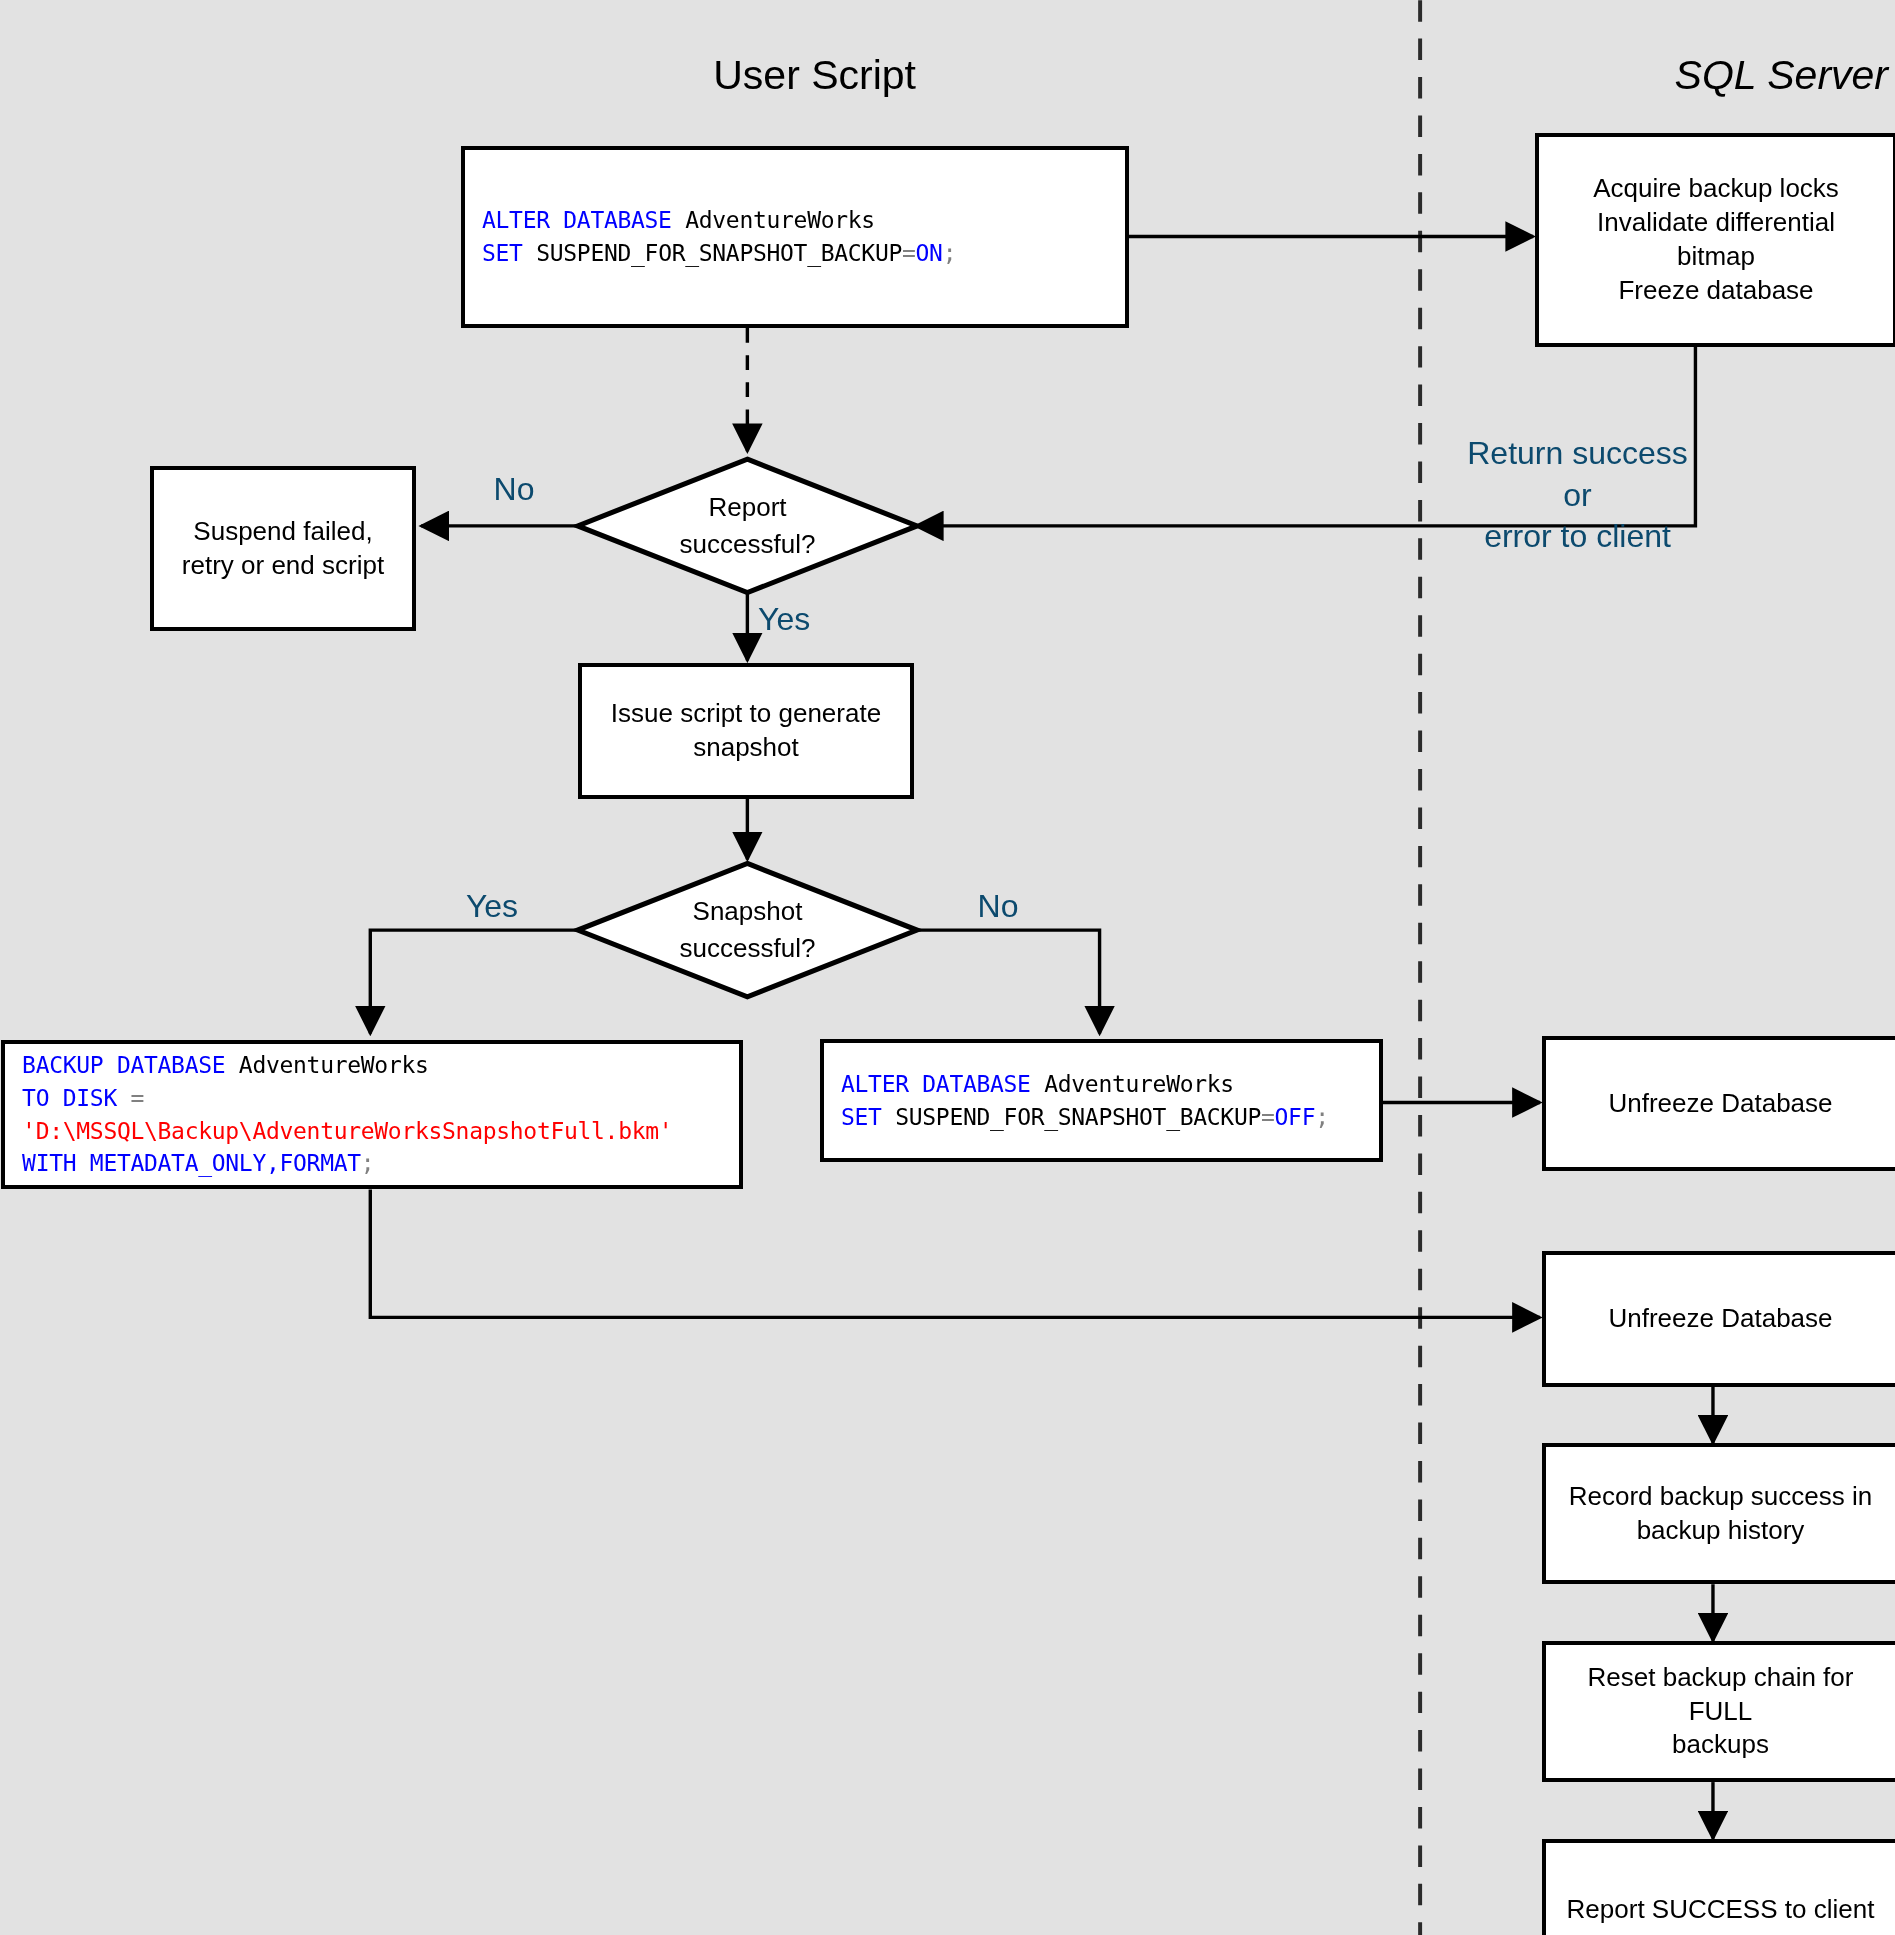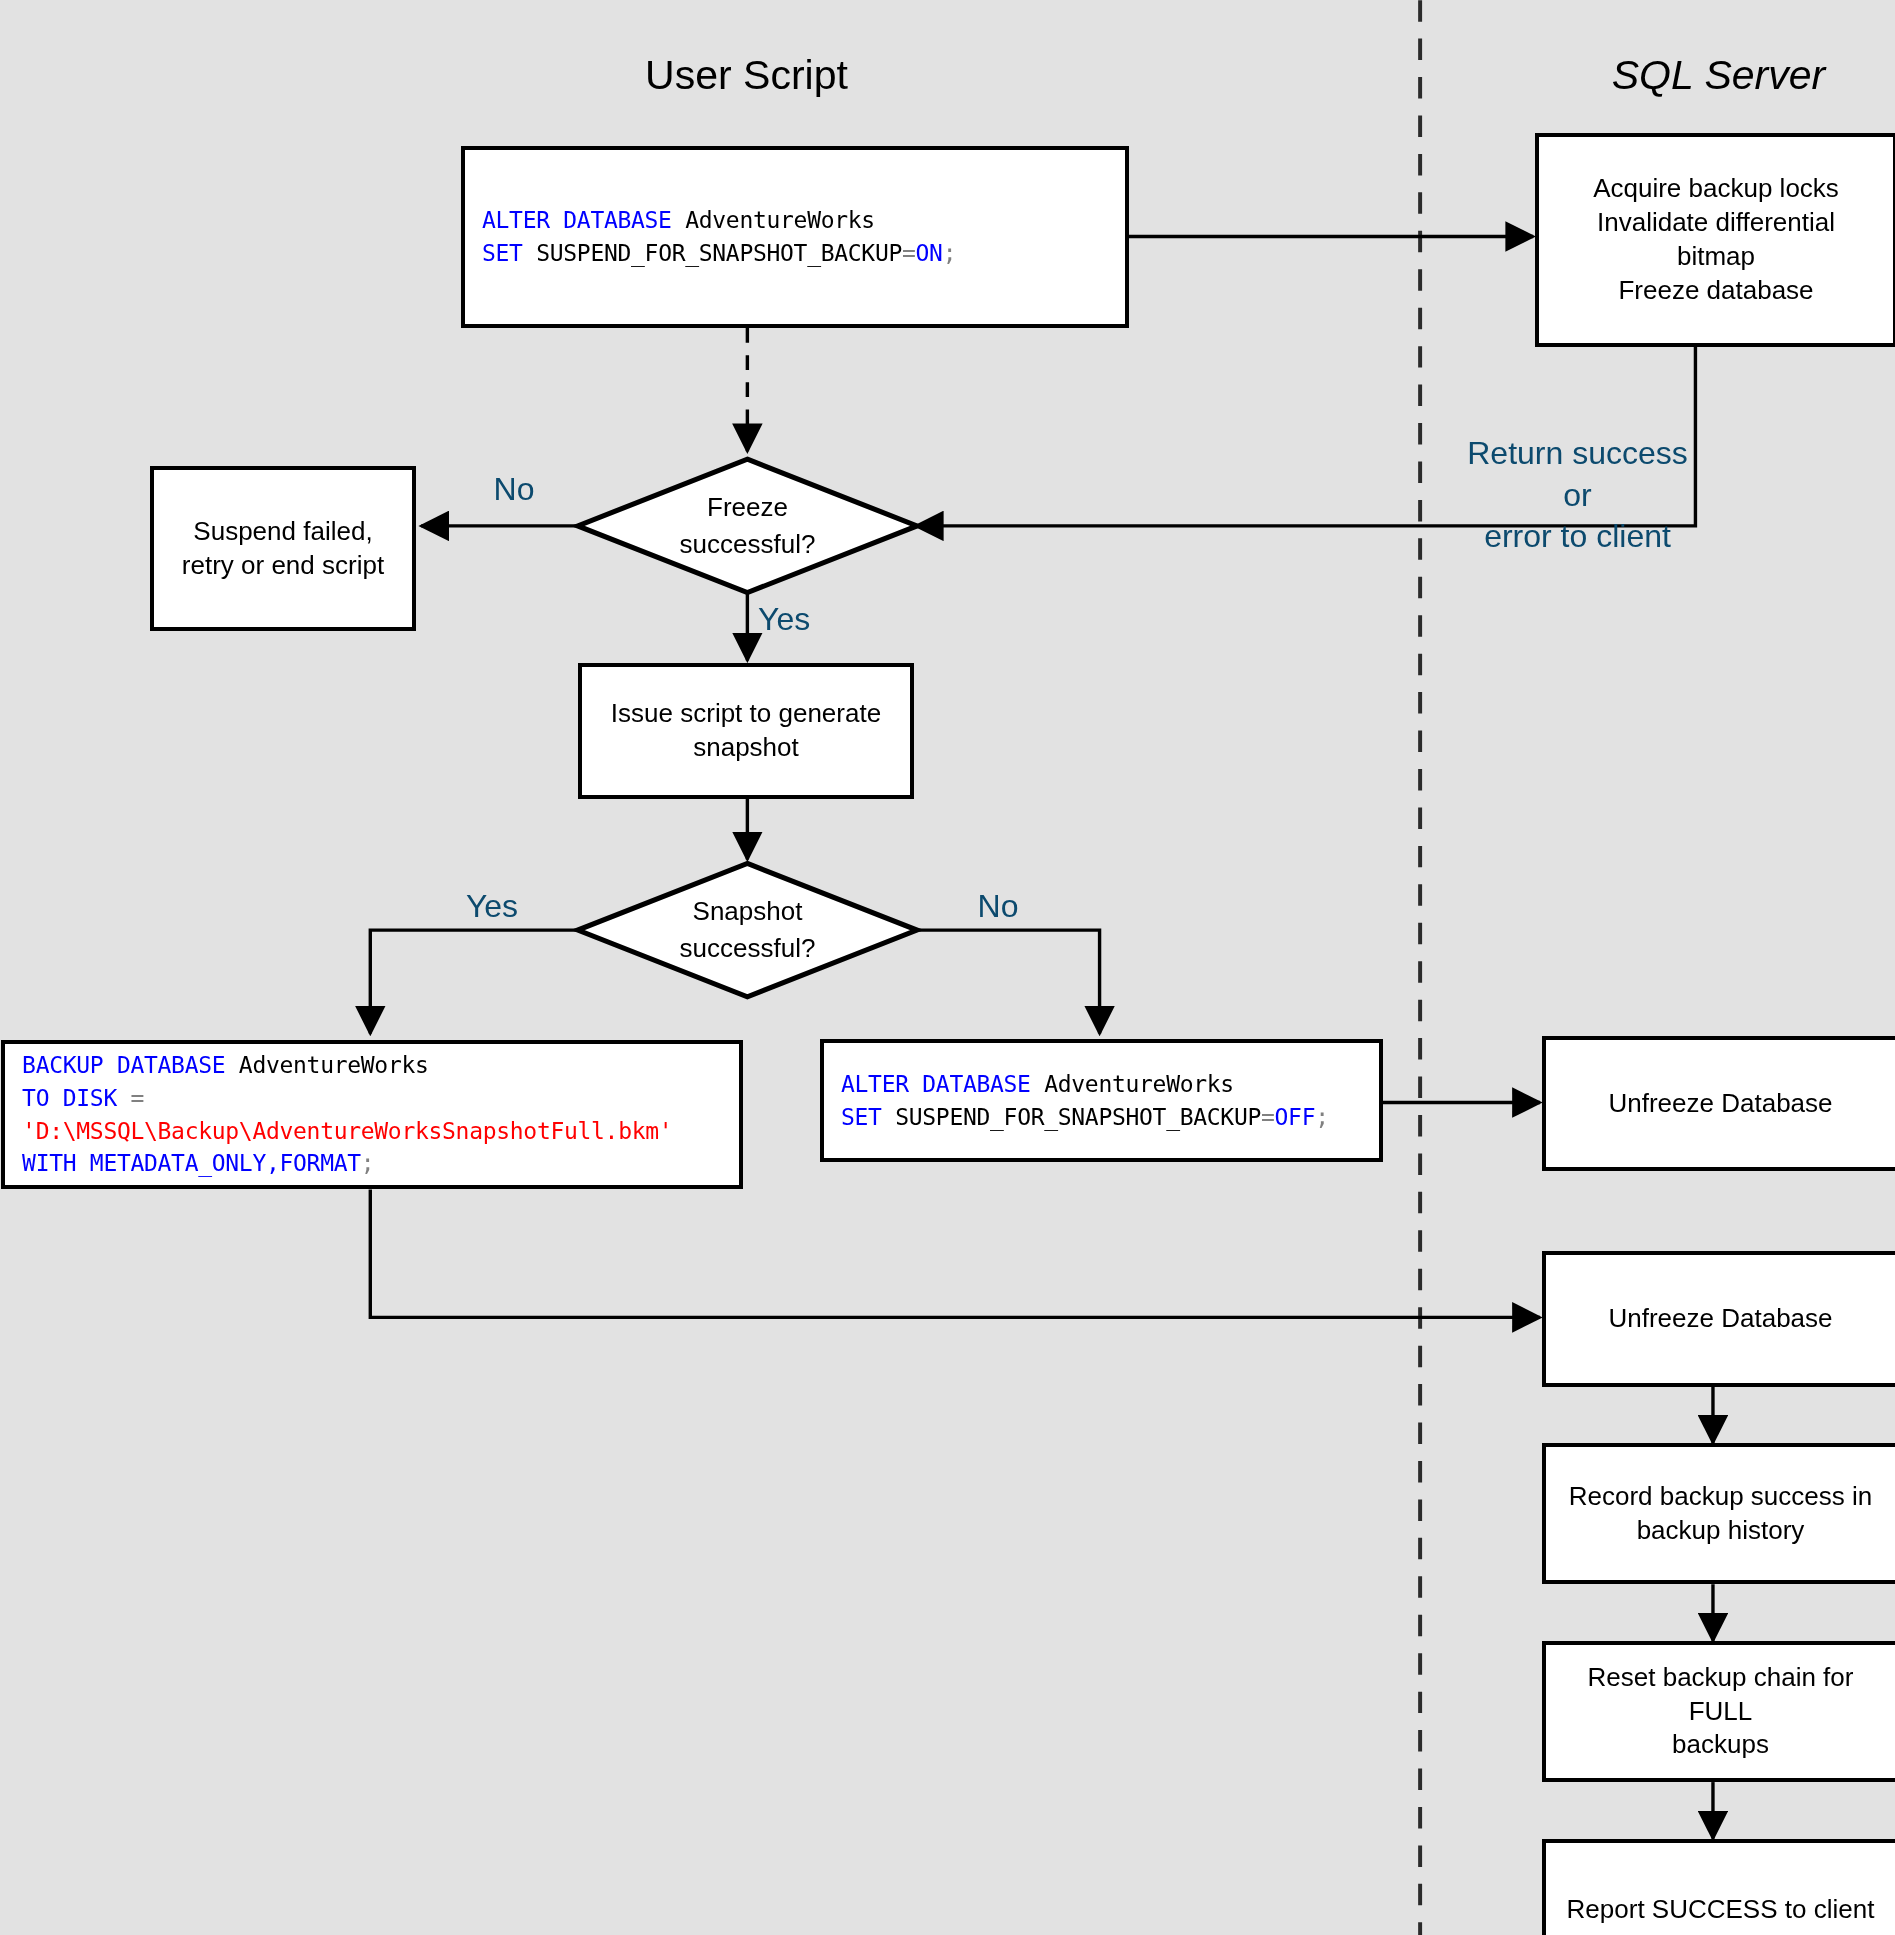--- a/index.html
+++ b/index.html
@@ -10,21 +10,21 @@
     position:relative;
     overflow:hidden;
   }
   #stage { position:absolute; inset:0; }
   svg.wires { position:absolute; left:0; top:0; width:1895px; height:1936px; pointer-events:none; }
 
   .lane-title {
     position:absolute;
     font-size:41px;
     color:#000;
-    text-align:center;
+    text-align:right;
     white-space:nowrap;
     font-family:"Liberation Sans", sans-serif;
   }
 
   .node {
     position:absolute;
     background:#ffffff;
     border:4px solid #000000;
     box-sizing:border-box;
     display:flex;
@@ -118,21 +118,21 @@
     <path d="M3030,2802 L3030,2902" stroke="#000" stroke-width="6" fill="none" marker-end="url(#arrowBig)"></path>
 
     <path d="M3030,3152 L3030,3252" stroke="#000" stroke-width="6" fill="none" marker-end="url(#arrowBig)"></path>
 
     <polygon points="1322,812 1622,930 1322,1048 1022,930" fill="#ffffff" stroke="#000000" stroke-width="9"></polygon>
 
     <polygon points="1322,1527 1622,1645 1322,1763 1022,1645" fill="#ffffff" stroke="#000000" stroke-width="9"></polygon>
   </svg>
 
   <div class="diamond" style="left:578px; top:459px; width:339px; height:133px;">
-    <div class="dlabel">Freeze
+    <div class="dlabel">Report
 successful?</div>
   </div>
 
   <div class="diamond" style="left:578px; top:863px; width:339px; height:133px;">
     <div class="dlabel">Snapshot
 successful?</div>
   </div>
 
   <div class="node code" style="left:461px; top:146px; width:668px; height:182px;">
     <div class="txt"><span class="kw">ALTER DATABASE</span><span class="pln"> AdventureWorks</span>

